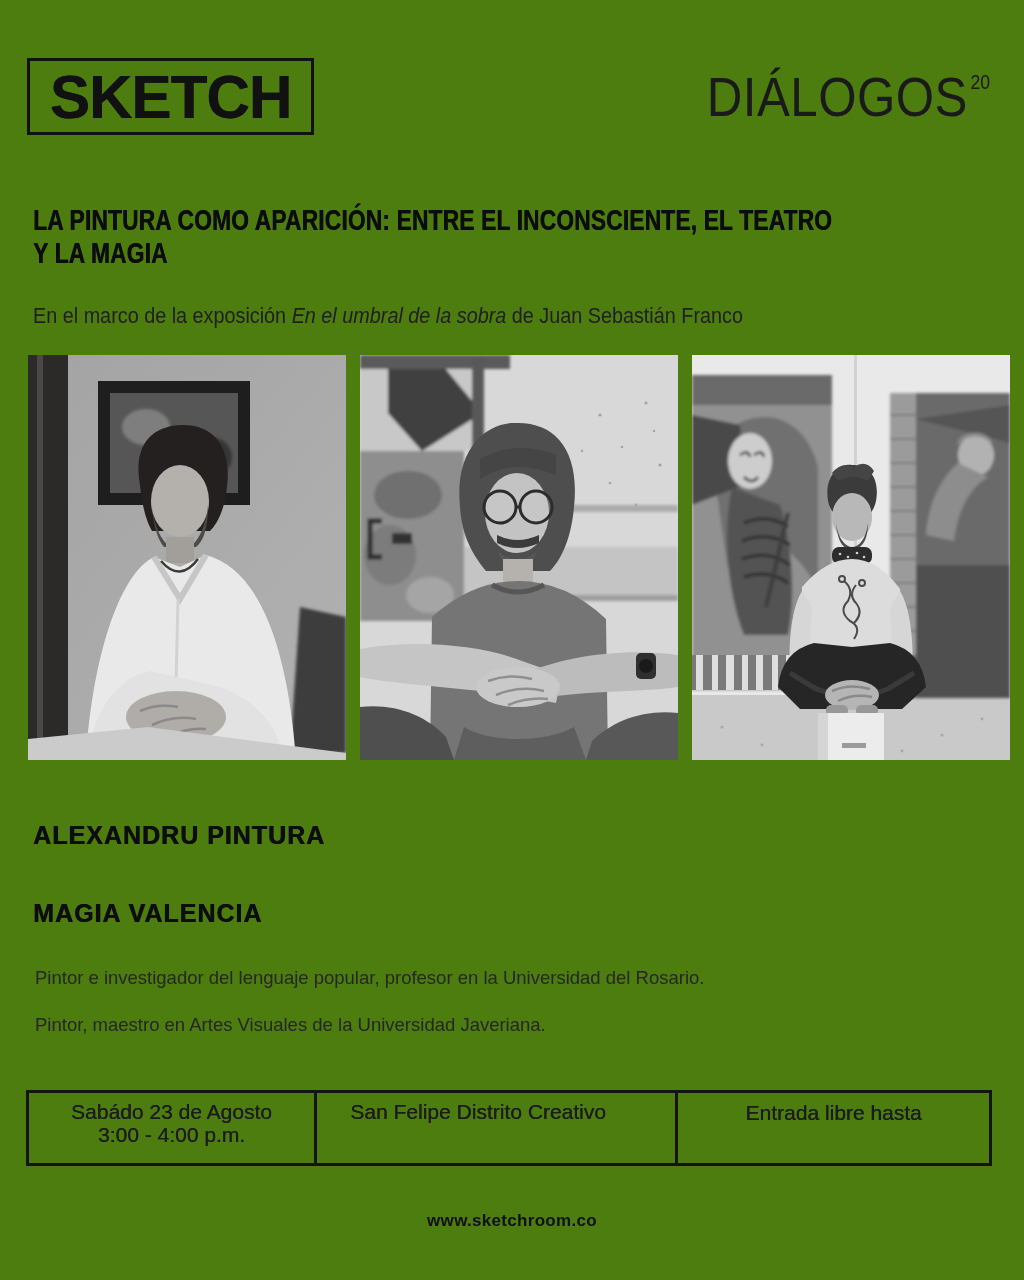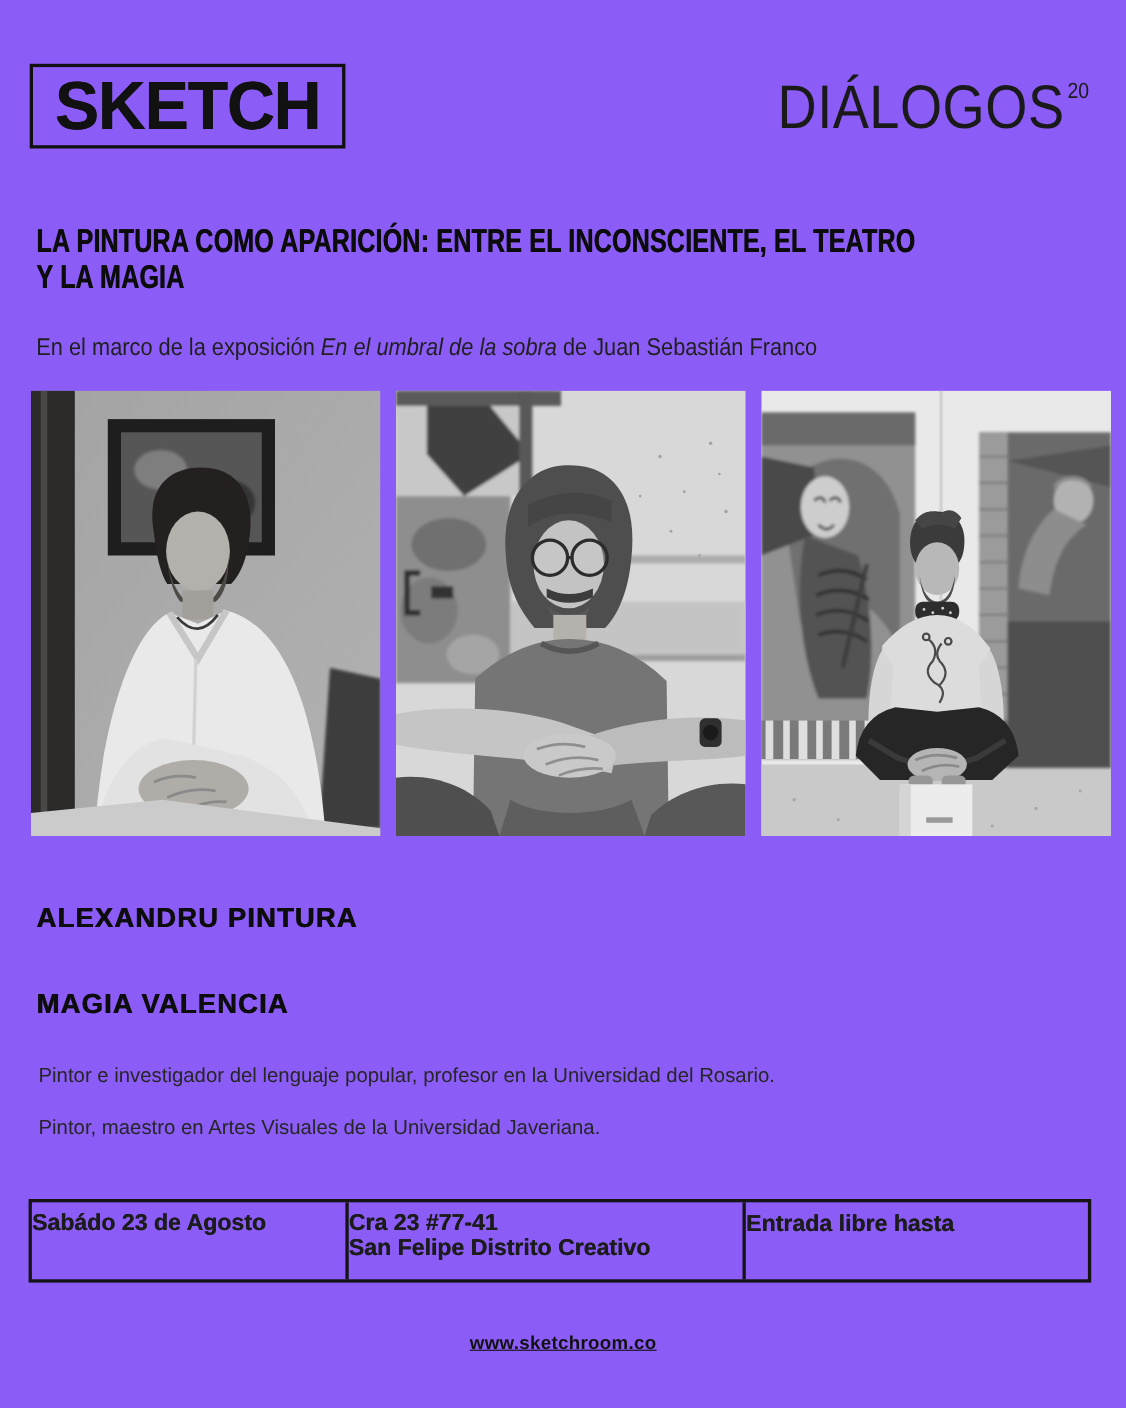--- a/index.html
+++ b/index.html
@@ -1,18 +1,18 @@
 <!DOCTYPE html>
 <html><head>
 <meta charset="utf-8">
 <style>
   * { margin:0; padding:0; box-sizing:border-box; }
   html,body { background:#ffffff; }
   body { font-family:"Liberation Sans", sans-serif; color:#141414; }
-  .poster { position:relative; width:1024px; height:1280px; background:#8b5cf6; overflow:hidden; }
+  .poster { position:relative; width:1024px; height:1280px; background:#4d7c0f; overflow:hidden; }
 
   
   .logo-box { position:absolute; left:27px; top:58px; width:287px; height:77px;
               border:3px solid #111; display:flex; align-items:center; justify-content:center; }
   .logo-text { font-size:62px; font-weight:bold; letter-spacing:-1px; color:#111;
                text-shadow:0.5px 0 0 currentColor; transform:scaleX(0.97); white-space:nowrap; }
   .dialogos-wrap { position:absolute; top:72px; left:0; width:990px; text-align:right;
                    transform:scaleX(0.88); transform-origin:100% 50%; white-space:nowrap; }
   .dialogos { font-size:56px; line-height:50px; font-weight:400; letter-spacing:0.5px; color:#1a1a1a; }
   .dialogos-num { display:inline-block; font-size:20px; color:#1a1a1a; transform:translateY(-27px); margin-left:3px; }
@@ -35,29 +35,29 @@
   .speaker-name { position:absolute; left:33px; font-size:25px; font-weight:bold; letter-spacing:1px;
                   line-height:30px; color:#0d0d0d; text-shadow:0.6px 0 0 currentColor; white-space:nowrap; }
   .speaker-bio { position:absolute; left:35px; font-size:18.5px; line-height:24px; color:#262626; white-space:nowrap; }
   .n1 { top:820px; } .b1 { top:850px; }
   .n2 { top:898px; } .b2 { top:966px; }
   .n3 { top:980px; } .b3 { top:1013px; }
 
   
   .details { position:absolute; left:26px; top:1090px; width:966px; height:76px;
              border:3px solid #141414; display:flex; }
-  .detail-cell { padding-top:8px; font-size:21px; line-height:22.5px;
-                 color:#1c1c1c; text-shadow:0.3px 0 0 currentColor;font-weight:bold; }
+  .detail-cell { padding-top:8px; text-align:center; font-size:21px; line-height:22.5px;
+                 color:#1c1c1c; text-shadow:0.3px 0 0 currentColor; }
   .cell-1 { width:298px; }
   .cell-2 { width:340px; border-left:3px solid #141414; }
   .cell-3 { width:328px; border-left:3px solid #141414; line-height:26px; padding-top:7px;margin-left:36px; }
 
   
   .footer { position:absolute; left:0; top:1211px; width:1024px; text-align:center;
-            font-size:17px; font-weight:bold; letter-spacing:0.3px; color:#111;text-decoration:underline; }
+            font-size:17px; font-weight:bold; letter-spacing:0.3px; color:#111; }
 </style>
 </head>
 <body>
 
 <div class="poster">
 
   <div class="logo-box">
     <span class="logo-text">SKETCH</span>
   </div>
   <div class="dialogos-wrap"><span class="dialogos">DIÁLOGOS</span><span class="dialogos-num">20</span></div>
@@ -260,23 +260,23 @@
   </div>
 
   <div class="speaker-name n1">ALEXANDRU PINTURA</div>
   <div class="speaker-name n2">MAGIA VALENCIA</div>
   <div class="speaker-bio b2">Pintor e investigador del lenguaje popular, profesor en la Universidad del Rosario.</div>
   <div class="speaker-bio b3">Pintor, maestro en Artes Visuales de la Universidad Javeriana.</div>
 
   <div class="details">
     <div class="detail-cell cell-1">
       <div>Sabádo 23 de Agosto</div>
+      <div>3:00 - 4:00 p.m.</div>
     </div>
     <div class="detail-cell cell-2">
-      <div>Cra 23 #77-41</div>
       <div>San Felipe Distrito Creativo</div>
     </div>
     <div class="detail-cell cell-3">
       <div>Entrada libre hasta</div>
     </div>
   </div>
 
   <div class="footer">www.sketchroom.co</div>
 
 </div>

